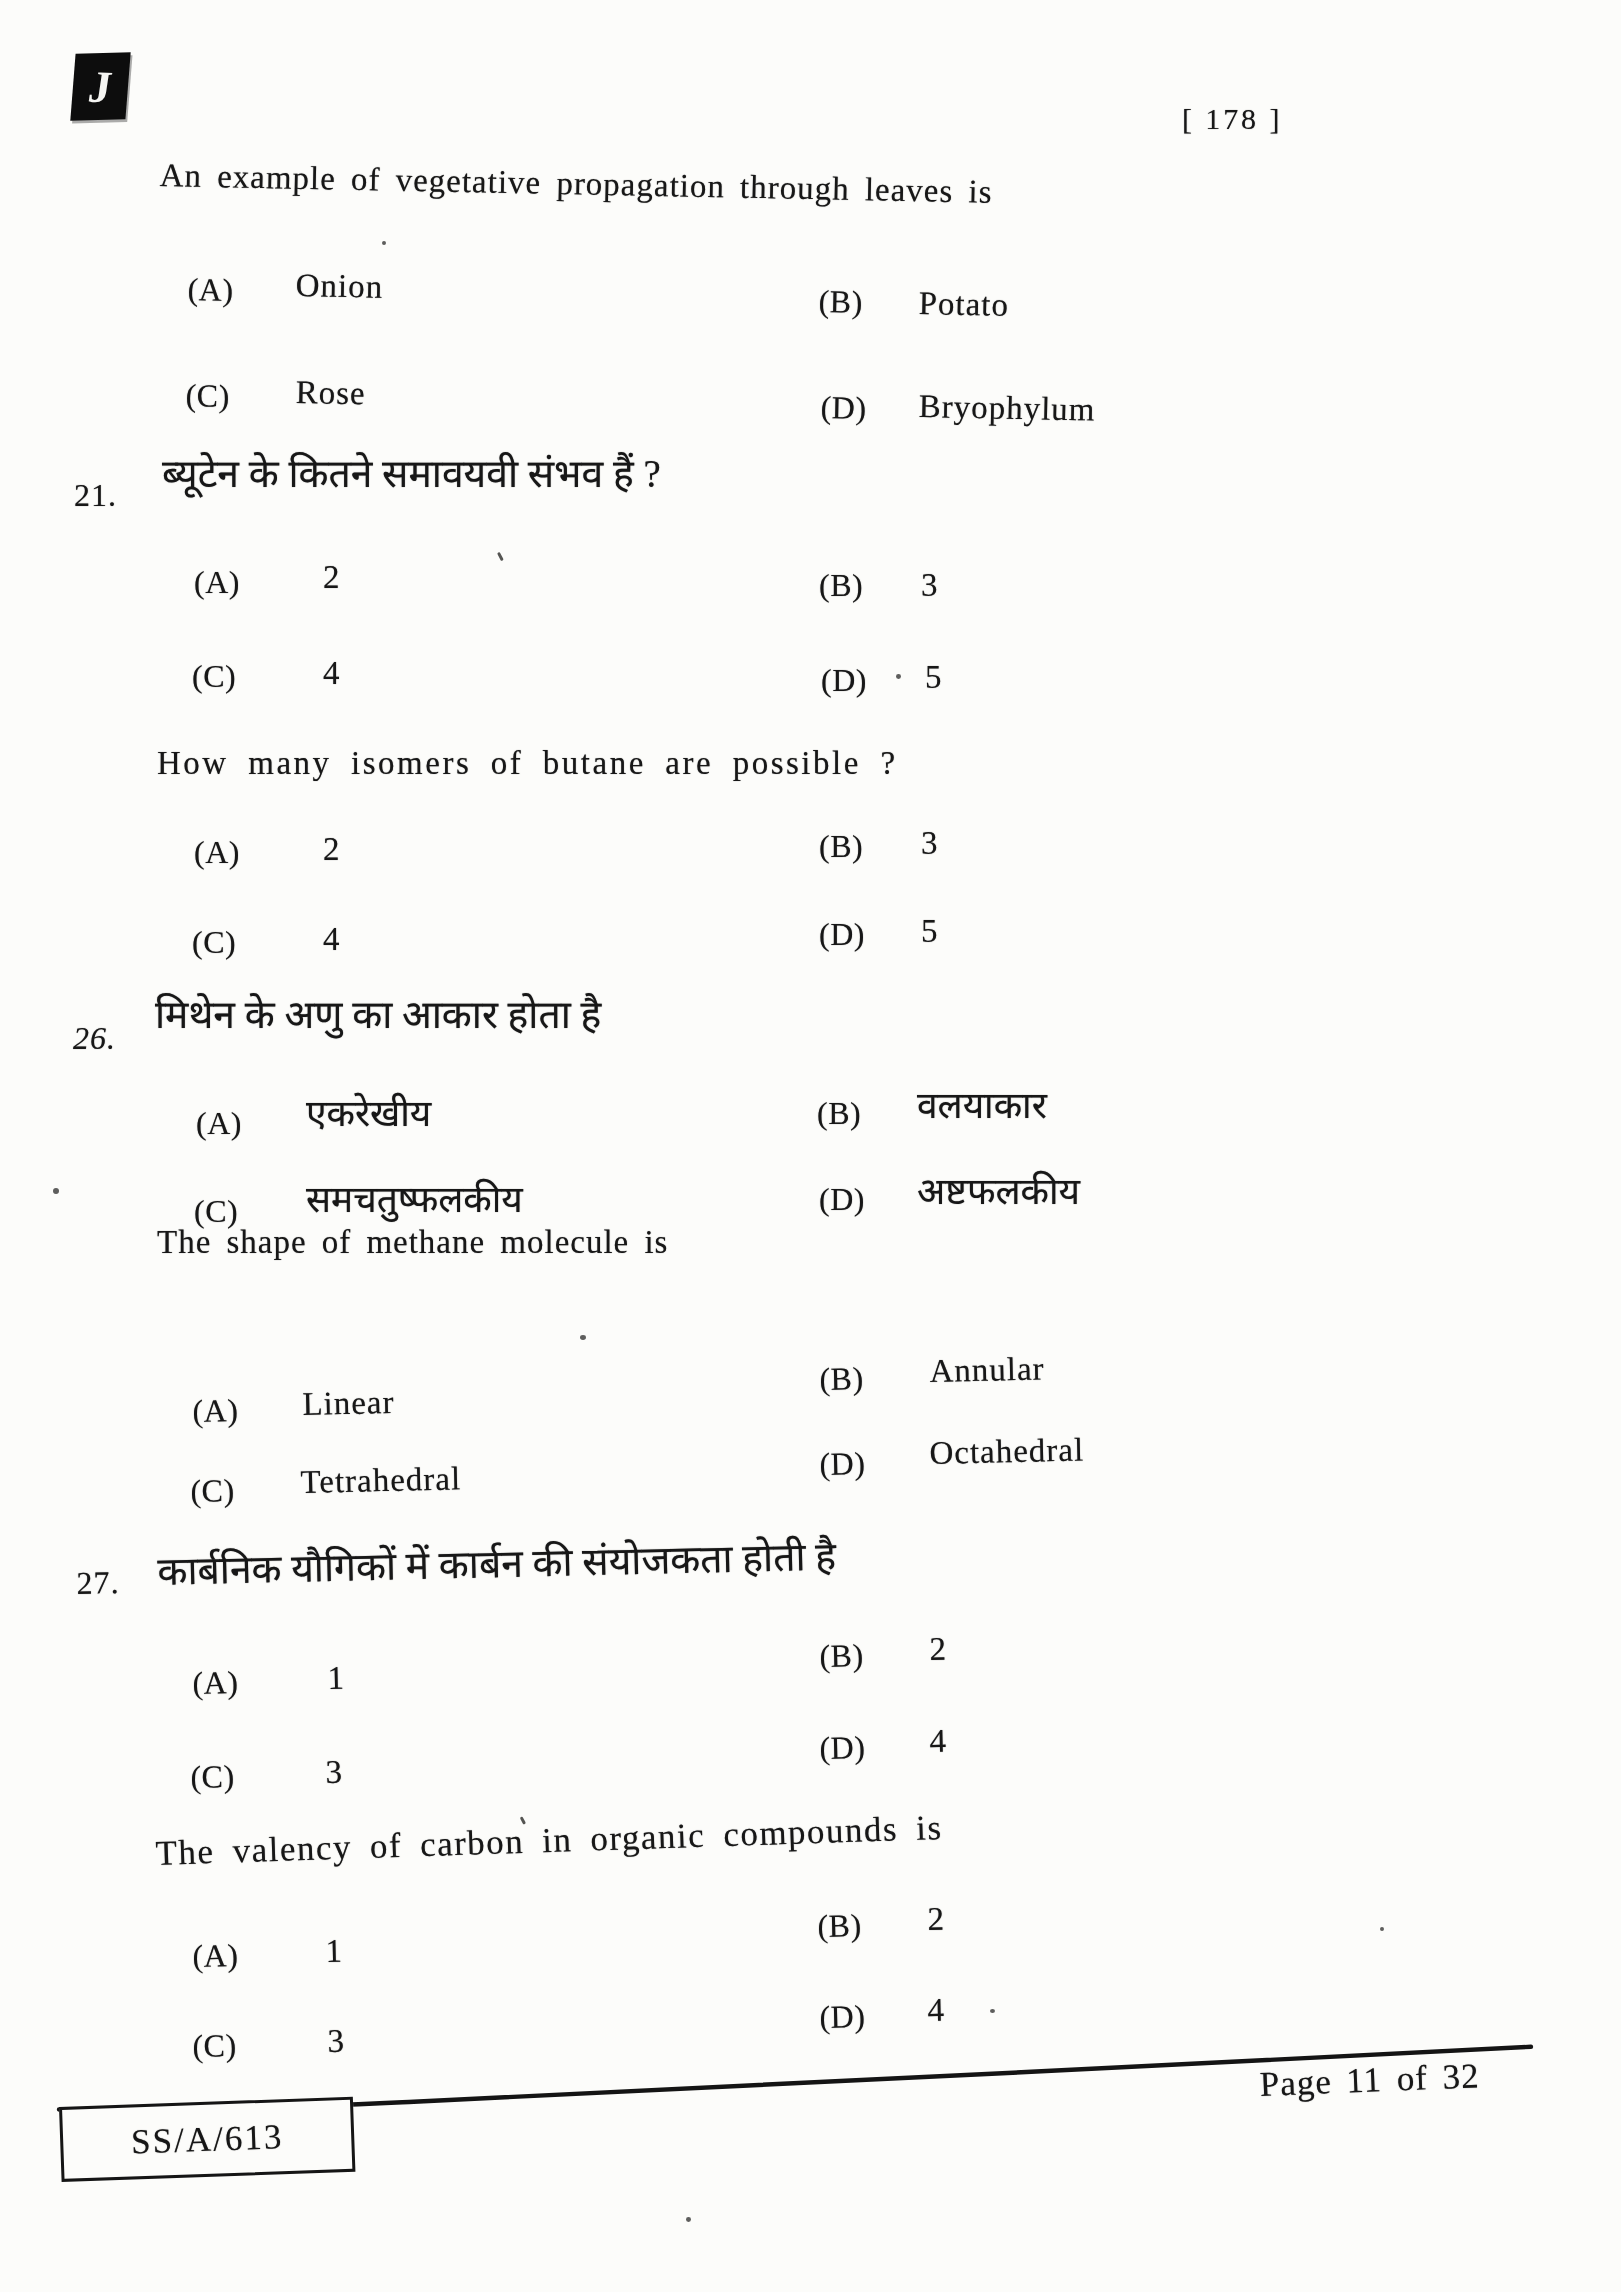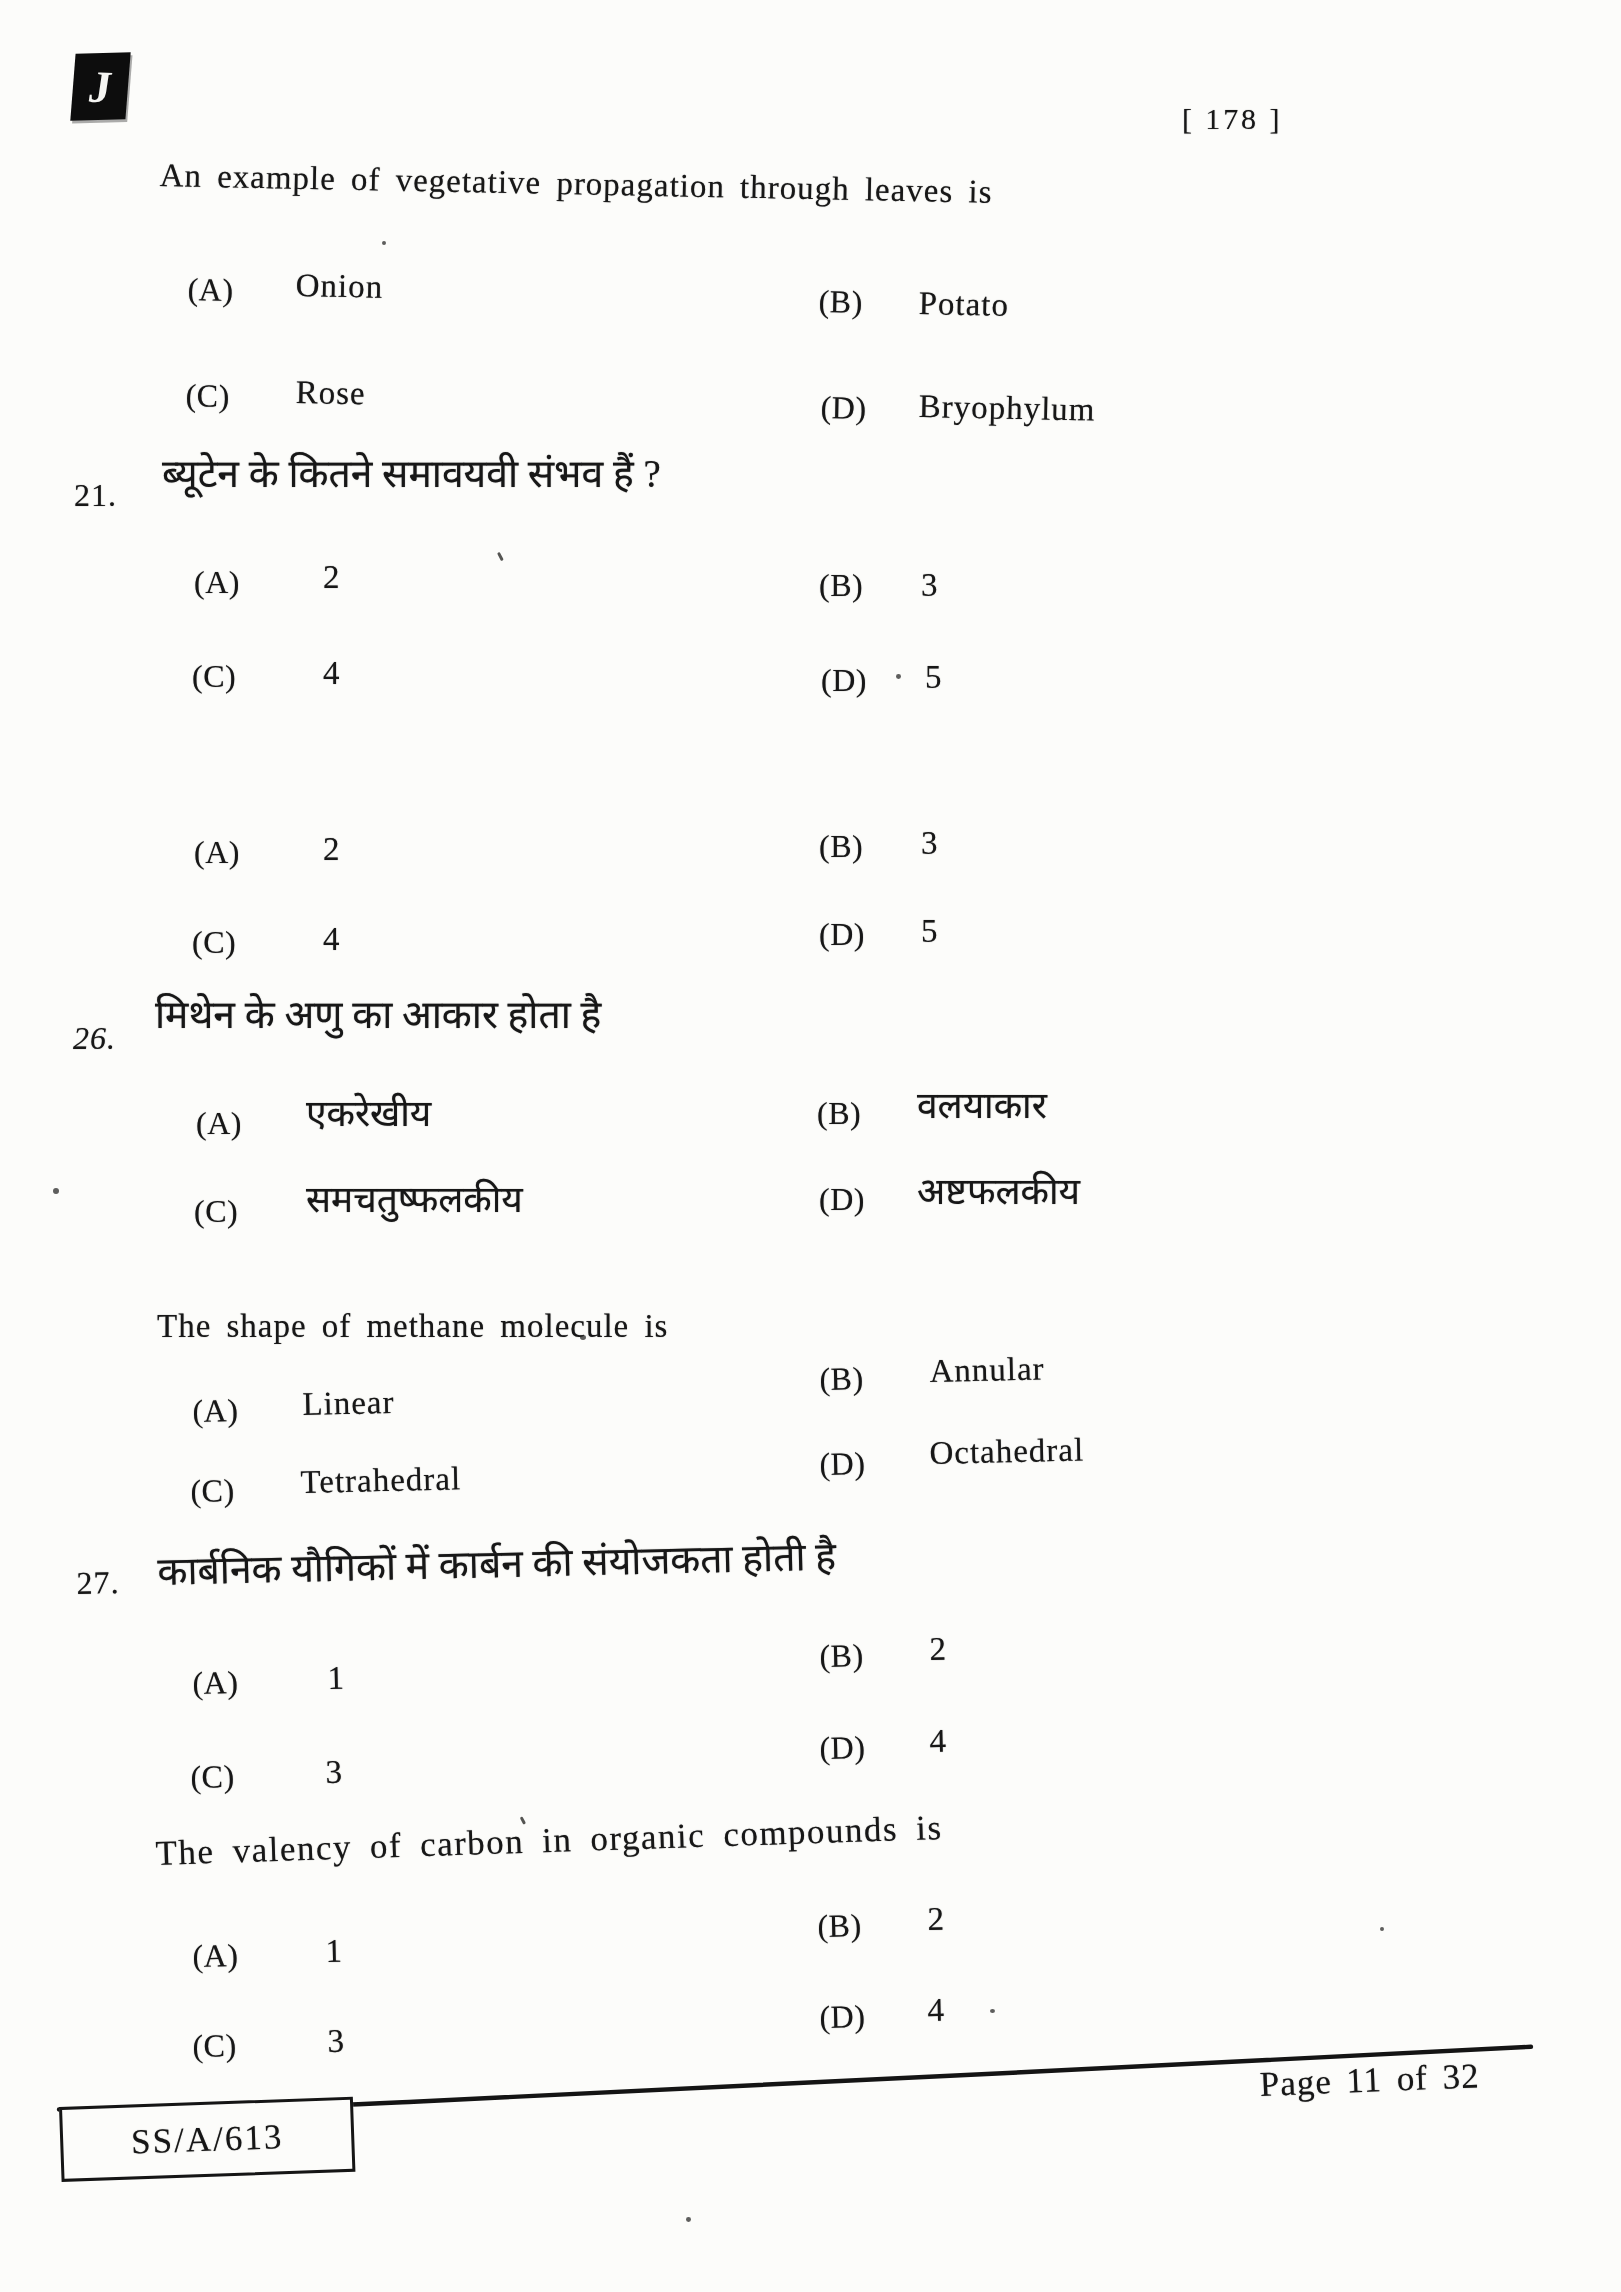--- a/index.html
+++ b/index.html
@@ -85,41 +85,42 @@
   <span class="t hi" style="left:155px;top:453px;margin-left:7px;">ब्यूटेन के कितने समावयवी संभव हैं ?</span>
   <span class="t lbl" style="left:194px;top:565px;">(A)</span>
   <span class="t val" style="left:323px;top:559px;">2</span>
   <span class="t lbl" style="left:819px;top:568px;">(B)</span>
   <span class="t val" style="left:921px;top:567px;">3</span>
   <span class="t lbl" style="left:192px;top:659px;">(C)</span>
   <span class="t val" style="left:323px;top:655px;">4</span>
   <span class="t lbl" style="left:821px;top:663px;">(D)</span>
   <span class="t val" style="left:925px;top:659px;">5</span>
 
+  <span class="t en-wide" style="left:157px;top:745px;">How many isomers of butane are possible ?</span>
   <span class="t lbl" style="left:194px;top:835px;">(A)</span>
   <span class="t val" style="left:323px;top:831px;">2</span>
   <span class="t lbl" style="left:819px;top:829px;">(B)</span>
   <span class="t val" style="left:921px;top:825px;">3</span>
   <span class="t lbl" style="left:192px;top:925px;">(C)</span>
   <span class="t val" style="left:323px;top:921px;">4</span>
   <span class="t lbl" style="left:819px;top:917px;">(D)</span>
   <span class="t val" style="left:921px;top:913px;">5</span>
 
   <span class="t qnum" style="left:73px;top:1021px;font-style:italic;">26.</span>
   <span class="t hi" style="left:155px;top:994px;">मिथेन के अणु का आकार होता है</span>
   <span class="t lbl" style="left:196px;top:1106px;">(A)</span>
   <span class="t hi-opt" style="left:306px;top:1094px;">एकरेखीय</span>
   <span class="t lbl" style="left:817px;top:1096px;">(B)</span>
   <span class="t hi-opt" style="left:917px;top:1086px;">वलयाकार</span>
   <span class="t lbl" style="left:194px;top:1194px;">(C)</span>
   <span class="t hi-opt" style="left:306px;top:1180px;">समचतुष्फलकीय</span>
   <span class="t lbl" style="left:819px;top:1182px;">(D)</span>
   <span class="t hi-opt" style="left:917px;top:1172px;">अष्टफलकीय</span>
 
-  <span class="t en" style="left:157px;top:1308px;text-align:right;">The shape of methane molecule is</span>
+  <span class="t en" style="left:157px;top:1224px;text-align:right;">The shape of methane molecule is</span>
   <span class="t lbl ru" style="left:192px;top:1394px;">(A)</span>
   <span class="t en ru" style="left:302px;top:1386px;">Linear</span>
   <span class="t lbl ru" style="left:819px;top:1362px;">(B)</span>
   <span class="t en ru" style="left:929px;top:1353px;">Annular</span>
   <span class="t lbl ru" style="left:190px;top:1474px;">(C)</span>
   <span class="t en ru" style="left:300px;top:1464px;">Tetrahedral</span>
   <span class="t lbl ru" style="left:819px;top:1447px;">(D)</span>
   <span class="t en ru" style="left:929px;top:1435px;">Octahedral</span>
 
   <span class="t qnum ru" style="left:76px;top:1566px;">27.</span>

